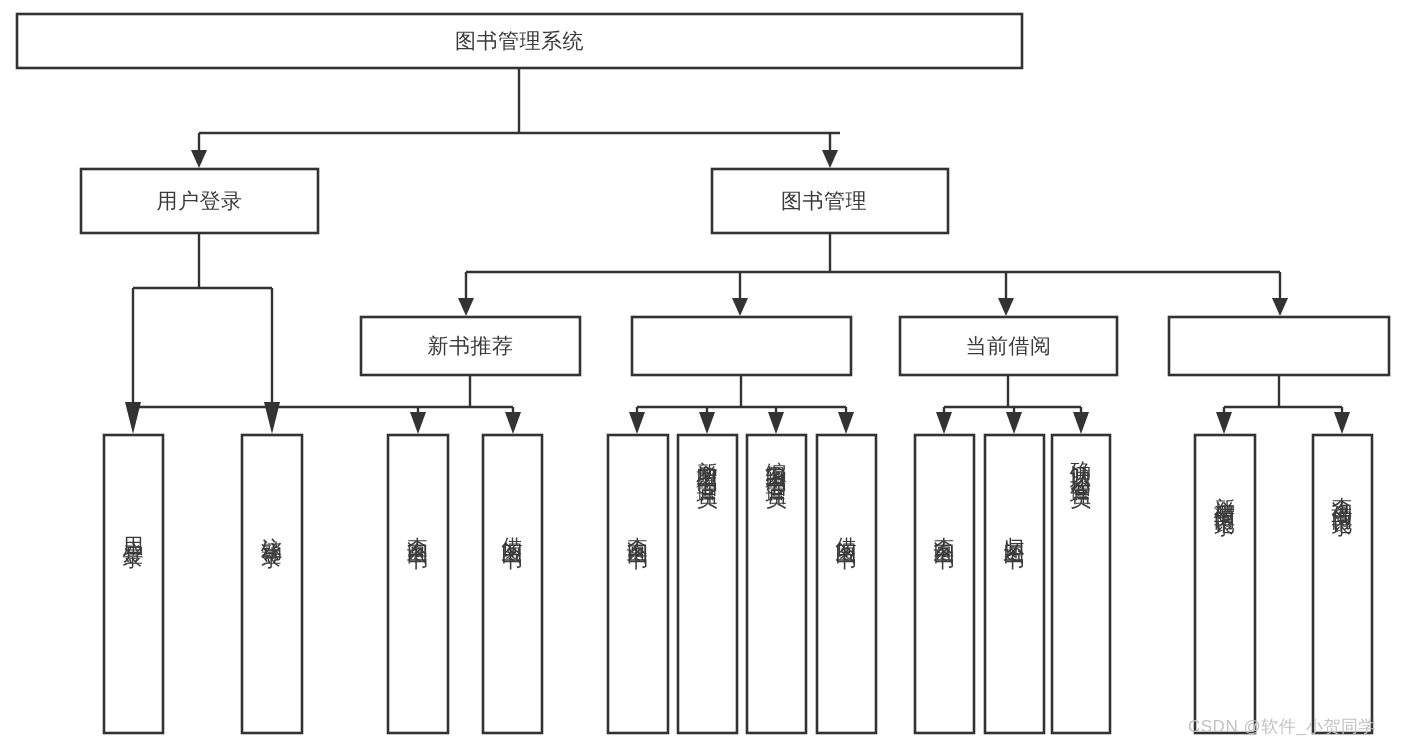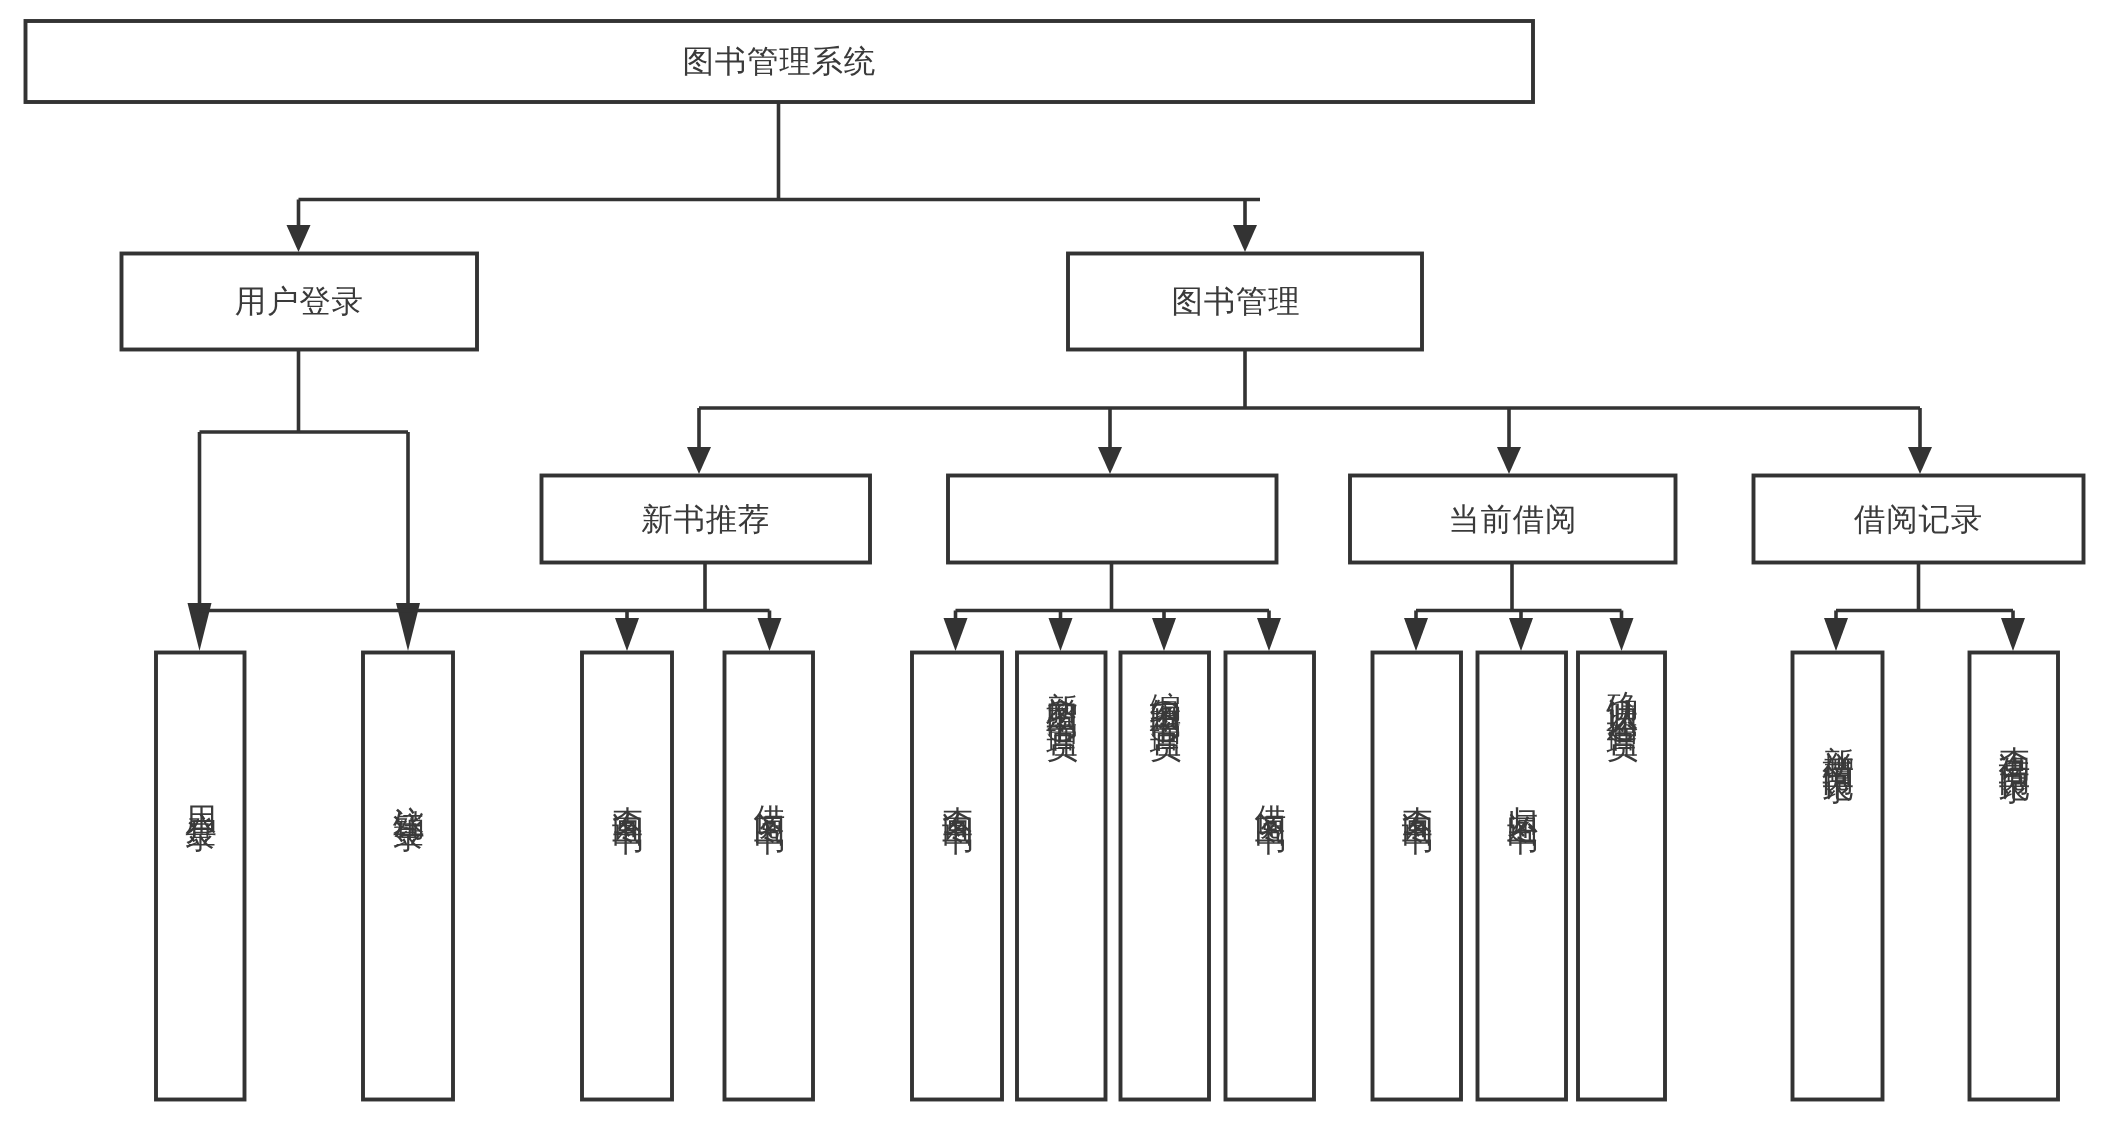--- a/index.html
+++ b/index.html
@@ -191,23 +191,20 @@
   <div class="node-label-h" style="left:712px; top:169px; width:224px; height:64px;">
     <span>图书管理</span>
   </div>
 
   <div class="node-label-h" style="left:361px; top:317px; width:219px; height:58px;">
     <span>新书推荐</span>
   </div>
   <div class="node-label-h" style="left:900px; top:317px; width:217px; height:58px;">
     <span>当前借阅</span>
   </div>
-  <div class="node-label-h" style="left:1169px; top:317px; width:220px; height:58px;">
-    <span>借阅记录</span>
-  </div>
 
   <div class="node-label-v" style="left:104px; top:435px; width:59px; height:298px; padding-top:85px;">
     <span>用户登录</span>
   </div>
   <div class="node-label-v" style="left:242px; top:435px; width:60px; height:298px; padding-top:85px;">
     <span>注销登录</span>
   </div>
   <div class="node-label-v" style="left:388px; top:435px; width:60px; height:298px; padding-top:85px;">
     <span>查询图书</span>
   </div>
@@ -235,14 +232,17 @@
   <div class="node-label-v" style="left:1052px; top:435px; width:58px; height:298px; padding-top:9px;">
     <span>确认归还（管理员）</span>
   </div>
   <div class="node-label-v" style="left:1195px; top:435px; width:60px; height:298px; padding-top:45px;">
     <span>新增借阅记录</span>
   </div>
   <div class="node-label-v" style="left:1313px; top:435px; width:59px; height:298px; padding-top:45px;">
     <span>查询借阅记录</span>
   </div>
 
+  <div class="watermark" style="left:1188px; top:715px;">
+    <span>CSDN @软件_小贺同学</span>
+  </div>
 
 </div>
 
 </body></html>

